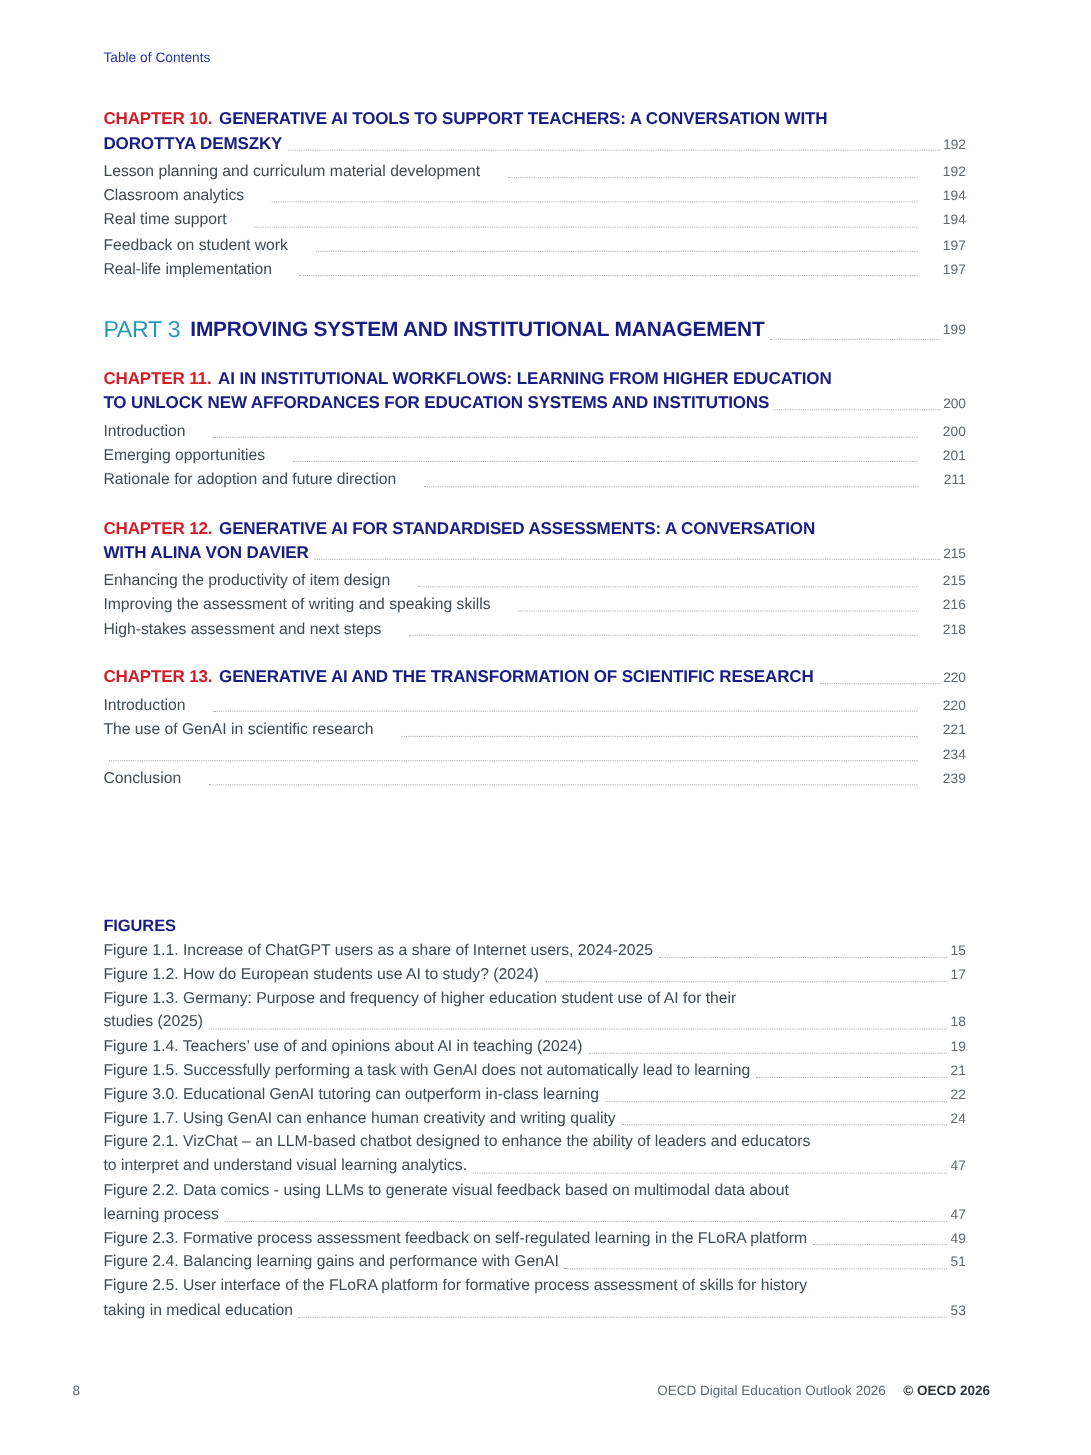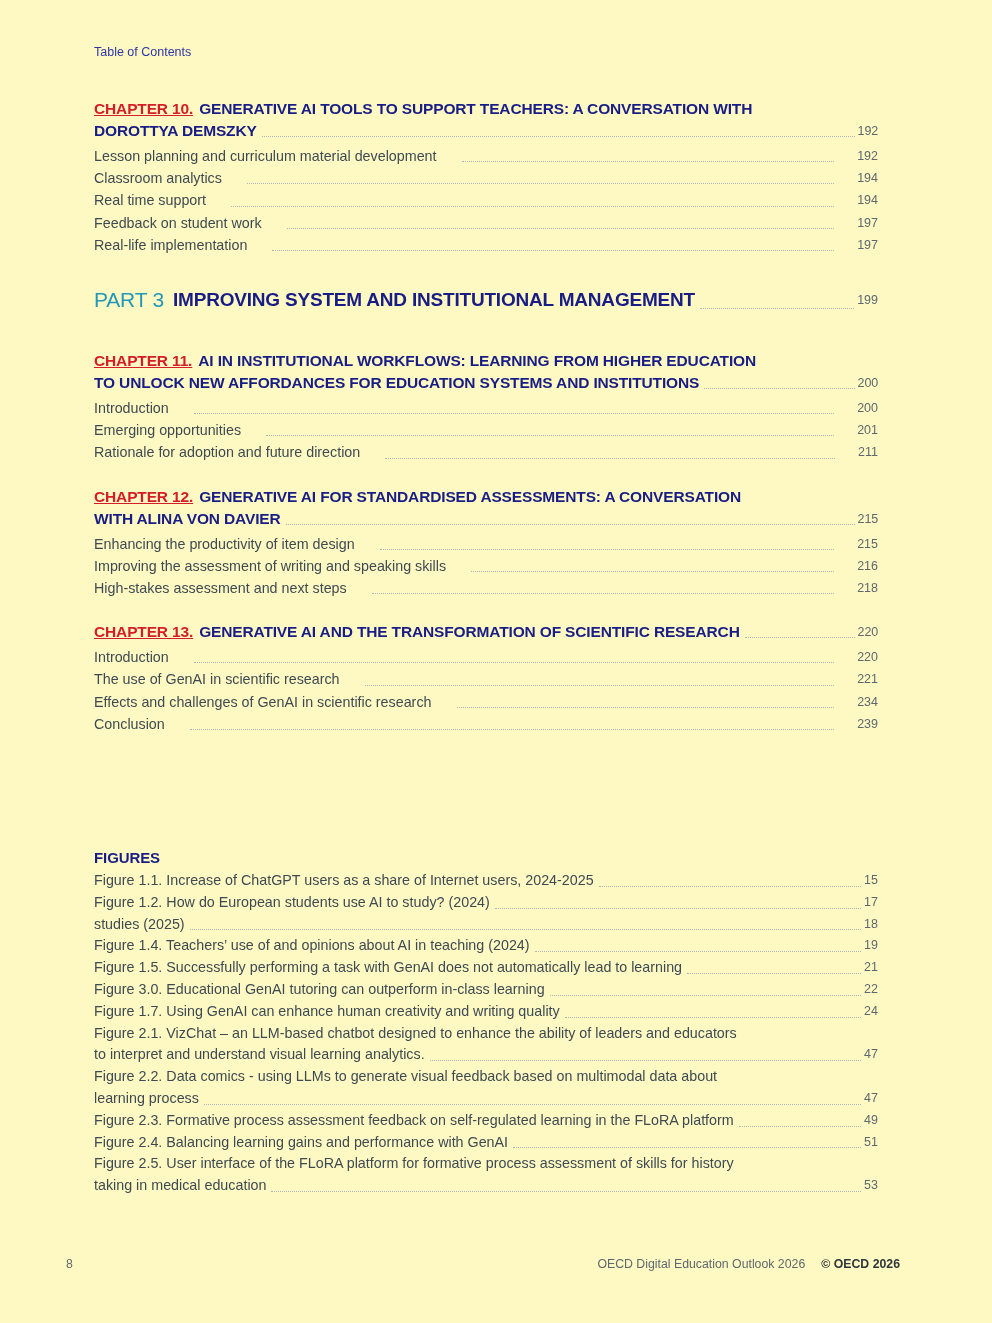--- a/index.html
+++ b/index.html
@@ -1,32 +1,32 @@
 <!DOCTYPE html>
 <html style="--chapter-red: #d51d27; --heading-navy: #181d86; --part-teal: #2397ba; --toc-blue: #2c35a4; --body-text: #3e4a52; --page-num: #5d686f; --dot-color: #adb3b8;"><head>
 <meta charset="utf-8">
 <style>
   html,body{margin:0;padding:0;background:#e8e8e8;}
   .page{
     position:relative;
     width:992px;height:1323px;
-    background:#fef9c3;
+    background:#ffffff;
     font-family:"Liberation Sans",sans-serif;
     color:var(--body-text,#3e4a52);
     overflow:hidden;
     margin:0 auto;
   }
   .content{padding:44px 114px 0 94px;}
   .toc-header{font-size:12.5px;line-height:16px;color:var(--toc-blue,#2c35a4);}
   .chapter{margin-top:38px;}
-  .chapter.c11{margin-top:36px;}
+  .chapter.c11{margin-top:20px;}
   .chapter.c12{margin-top:22px;}
   .chapter.c13{margin-top:22px;}
   .hline{font-weight:700;font-size:15.5px;line-height:22px;letter-spacing:-0.15px;color:var(--heading-navy,#181d86);white-space:nowrap;}
-  .hprefix{color:var(--chapter-red,#d51d27);text-decoration:underline;}
+  .hprefix{color:var(--chapter-red,#d51d27);}
   .htitle{margin-left:6px;}
   .row{display:flex;align-items:flex-end;white-space:nowrap;}
   .head-row{line-height:22px;}
   .entry-row{line-height:22.2px;font-size:14.3px;gap:20px;}
   .entries{margin-top:3px;}
   .leader{flex:1;min-width:10px;position:relative;align-self:stretch;}
   .leader::after{content:"";position:absolute;left:5px;right:3px;bottom:5px;border-bottom:1.6px dotted var(--dot-color,#adb3b8);}
   .pg{font-size:12.5px;color:var(--page-num,#5d686f);}
   .part-row{margin-top:30px;line-height:28px;}
   .part-prefix{color:var(--part-teal,#2397ba);font-size:21px;font-weight:400;letter-spacing:-0.2px;}
@@ -165,21 +165,20 @@
             <span>Introduction</span>
             <span class="leader"></span>
             <span class="pg">220</span>
           </div>
         <div class="row entry-row">
             <span>The use of GenAI in scientific research</span>
             <span class="leader"></span>
             <span class="pg">221</span>
           </div>
         <div class="row entry-row">
-            <span>Effects and challenges of GenAI in scientific research</span>
             <span class="leader"></span>
             <span class="pg">234</span>
           </div>
         <div class="row entry-row">
             <span>Conclusion</span>
             <span class="leader"></span>
             <span class="pg">239</span>
           </div>
       </div>
     </section>
@@ -194,20 +193,21 @@
             <span class="pg">15</span>
           </div>
 
         <div class="row fig-line">
             <span>Figure 1.2. How do European students use AI to study? (2024)</span>
             <span class="leader"></span>
             <span class="pg">17</span>
           </div>
 
         <div class="fig2">
+          <div class="fig-line first">Figure 1.3. Germany: Purpose and frequency of higher education student use of AI for their</div>
           <div class="row fig-line">
               <span>studies (2025)</span>
               <span class="leader"></span>
               <span class="pg">18</span>
             </div>
         </div>
 
         <div class="row fig-line">
             <span>Figure 1.4. Teachers’ use of and opinions about AI in teaching (2024)</span>
             <span class="leader"></span>

